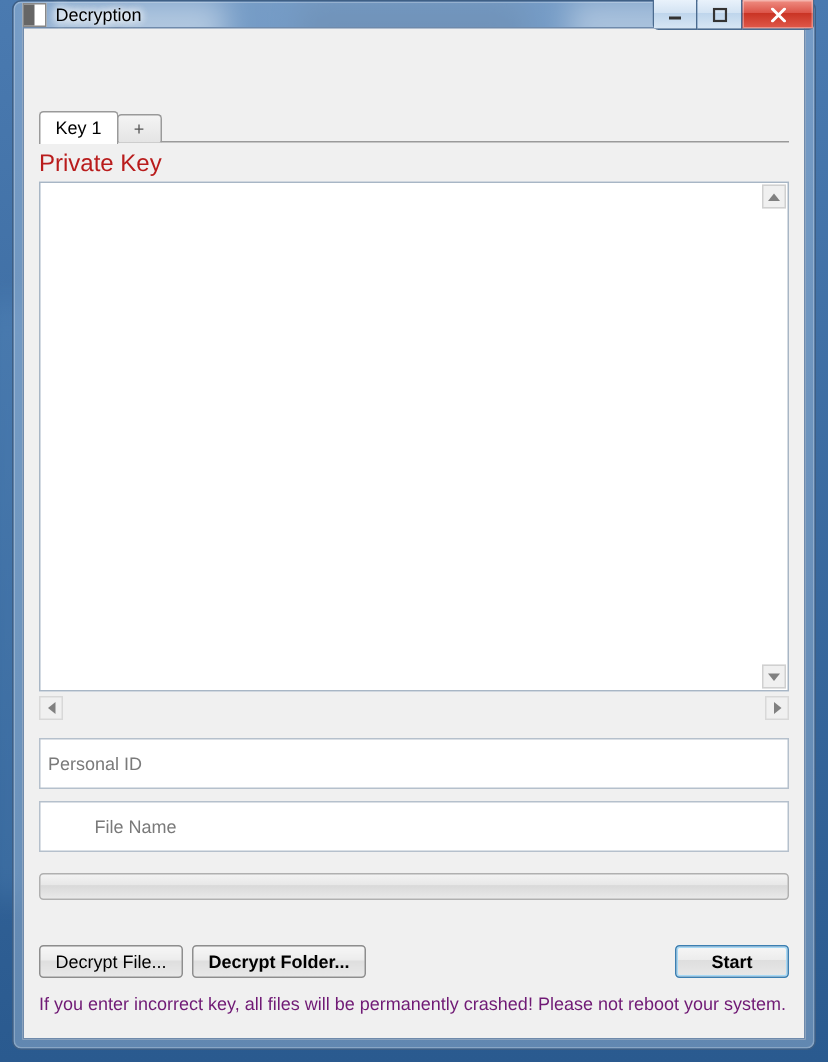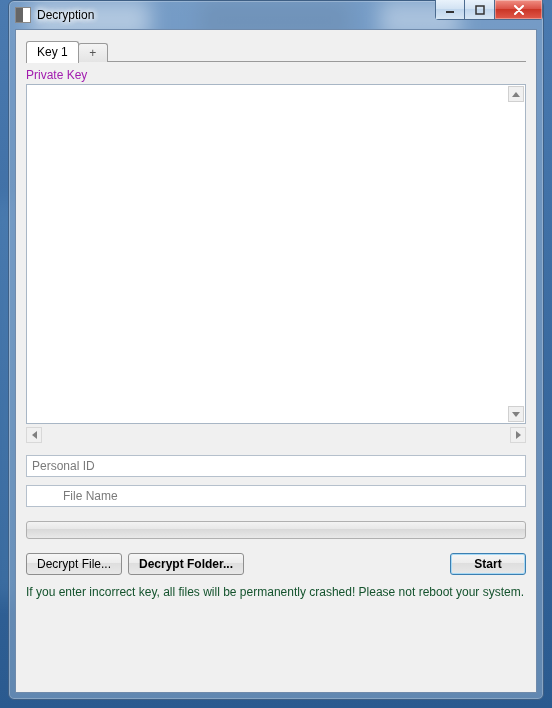--- a/index.html
+++ b/index.html
@@ -22,21 +22,21 @@
     position:absolute;
     left:8px; top:0; right:8px; bottom:8px;
     border:1px solid #3e5f85;
     border-radius:6px;
     background: rgba(200,220,240,0.35);
     box-shadow: 0 0 0 1px rgba(255,255,255,0.25) inset;
     display:flex; flex-direction:column;
   }
   
   .titlebar {
-    height:28px;
+    height:17px;
     display:flex; align-items:center;
     padding:0 0 0 6px;
     position:relative;
   }
   .app-icon {
     width:16px; height:16px;
     background:#fff;
     border:1px solid #888;
     margin-right:6px;
     position:relative;
@@ -84,20 +84,21 @@
     background:#f0f0f0;
     border:1px solid #6f8aab;
     display:flex; flex-direction:column;
     padding:10px 10px 8px 10px;
   }
   
   .tabs-row {
     display:flex; align-items:flex-end;
     height:22px;
     position:relative;
+    margin-top:44px;
   }
   .tab {
     border:1px solid #9a9a9a;
     border-bottom:none;
     background:linear-gradient(180deg,#fcfcfc,#f0f0f0);
     padding:3px 10px 3px 10px;
     border-top-left-radius:3px; border-top-right-radius:3px;
     font-size:12px;
     position:relative;
     z-index:2;
@@ -117,21 +118,21 @@
     padding:2px 0;
     margin-left:-1px;
   }
   .tabs-line {
     position:absolute; left:0; right:0; bottom:0;
     height:1px; background:#9a9a9a;
     z-index:1;
   }
   .section-label {
     margin-top:6px; margin-bottom:2px;
-    font-size:12px; color:#a21caf;
+    font-size:16px; color:#b91c1c;
   }
   .textarea-wrap {
     border:1px solid #a8b6c5;
     background:#fff;
     height:340px;
     position:relative;
   }
   .textarea {
     width:100%; height:100%;
     border:none; outline:none; resize:none;
@@ -167,33 +168,33 @@
   .tri.d { border-width:5px 4px 0 4px; border-color:#808080 transparent transparent transparent; }
   .field {
     width:100%;
     border:1px solid #b5c0cc;
     background:#fff;
     padding:3px 5px;
     font-size:12px;
     font-family:inherit;
     color:#888;
     outline:none;
-    height:22px;
+    height:34px;
     margin-top:12px;
   }
   .field::placeholder { color:#7a7a7a; }
   .progress {
     height:18px;
     margin-top:14px;
     border:1px solid #b0b0b0;
     border-radius:3px;
     background:linear-gradient(180deg,#f3f3f3 0%,#e7e7e7 45%,#d9d9d9 46%,#e9e9e9 100%);
   }
   .button-row {
-    margin-top:14px;
+    margin-top:30px;
     display:flex; align-items:center;justify-content:center;
   }
   .btn {
     font-family:inherit; font-size:12px;
     padding:3px 10px;
     min-width:70px;
     border:1px solid #8e8e8e;
     border-radius:3px;
     background:linear-gradient(180deg,#f6f6f6 0%,#ececec 45%,#dedede 46%,#e8e8e8 100%);
   }
@@ -201,21 +202,21 @@
   .btn.primary {
     border:1px solid #3c7fb1;
     box-shadow: 0 0 0 1px #a7d9f5 inset;
     min-width:76px;
     font-weight:bold;
   }
   .spacer { flex:1; }
   .warning {
     margin-top:10px;
     font-size:12px;
-    color:#14532d;
+    color:#701a75;
   }
 </style>
 </head>
 <body>
 
 <div class="backdrop-blur">
   <div style="left:30px;top:0;width:120px;height:40px;background:#fff;"></div>
   <div style="left:200px;top:0;width:150px;height:40px;background:#3a5f8a;"></div>
   <div style="left:380px;top:0;width:80px;height:40px;background:#e9eef5;"></div>
   <div style="left:0;top:200px;width:10px;height:400px;background:#6aa0d0;"></div>

